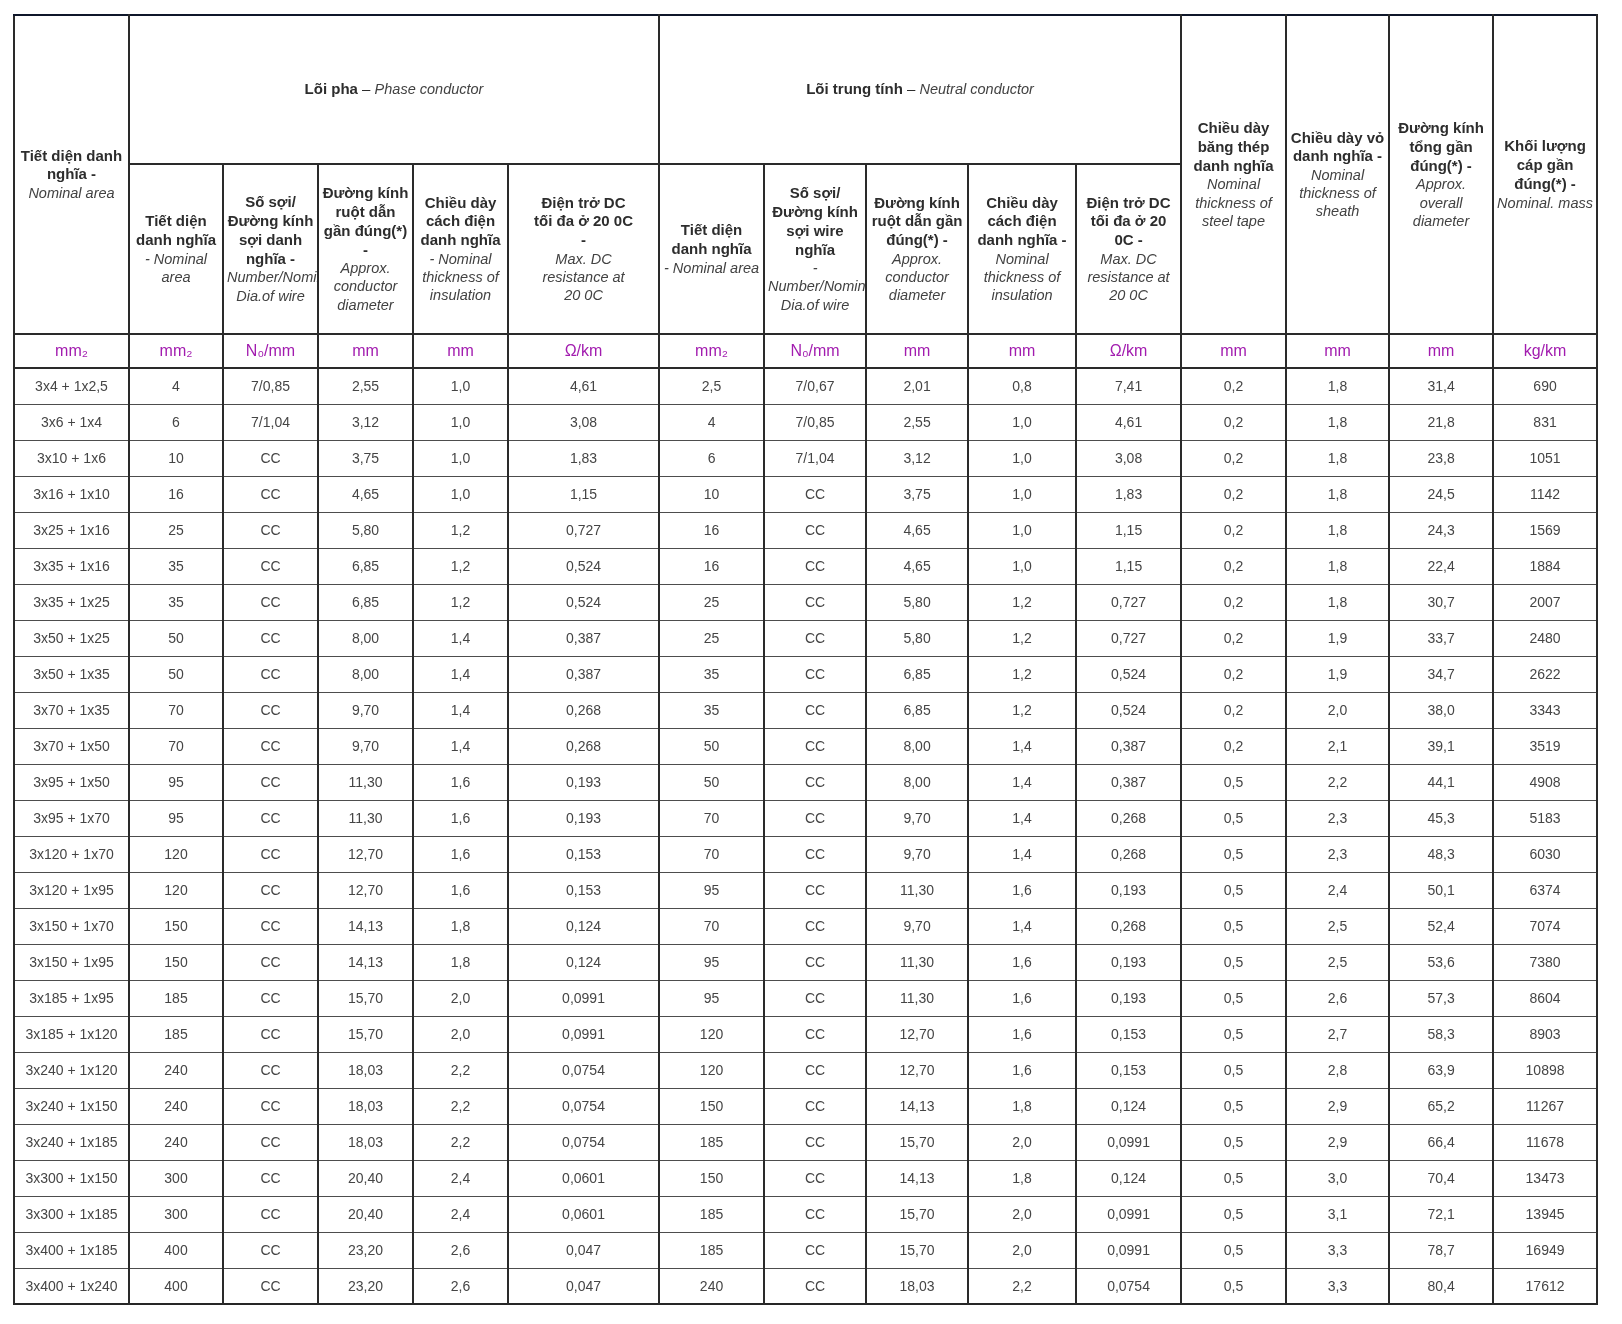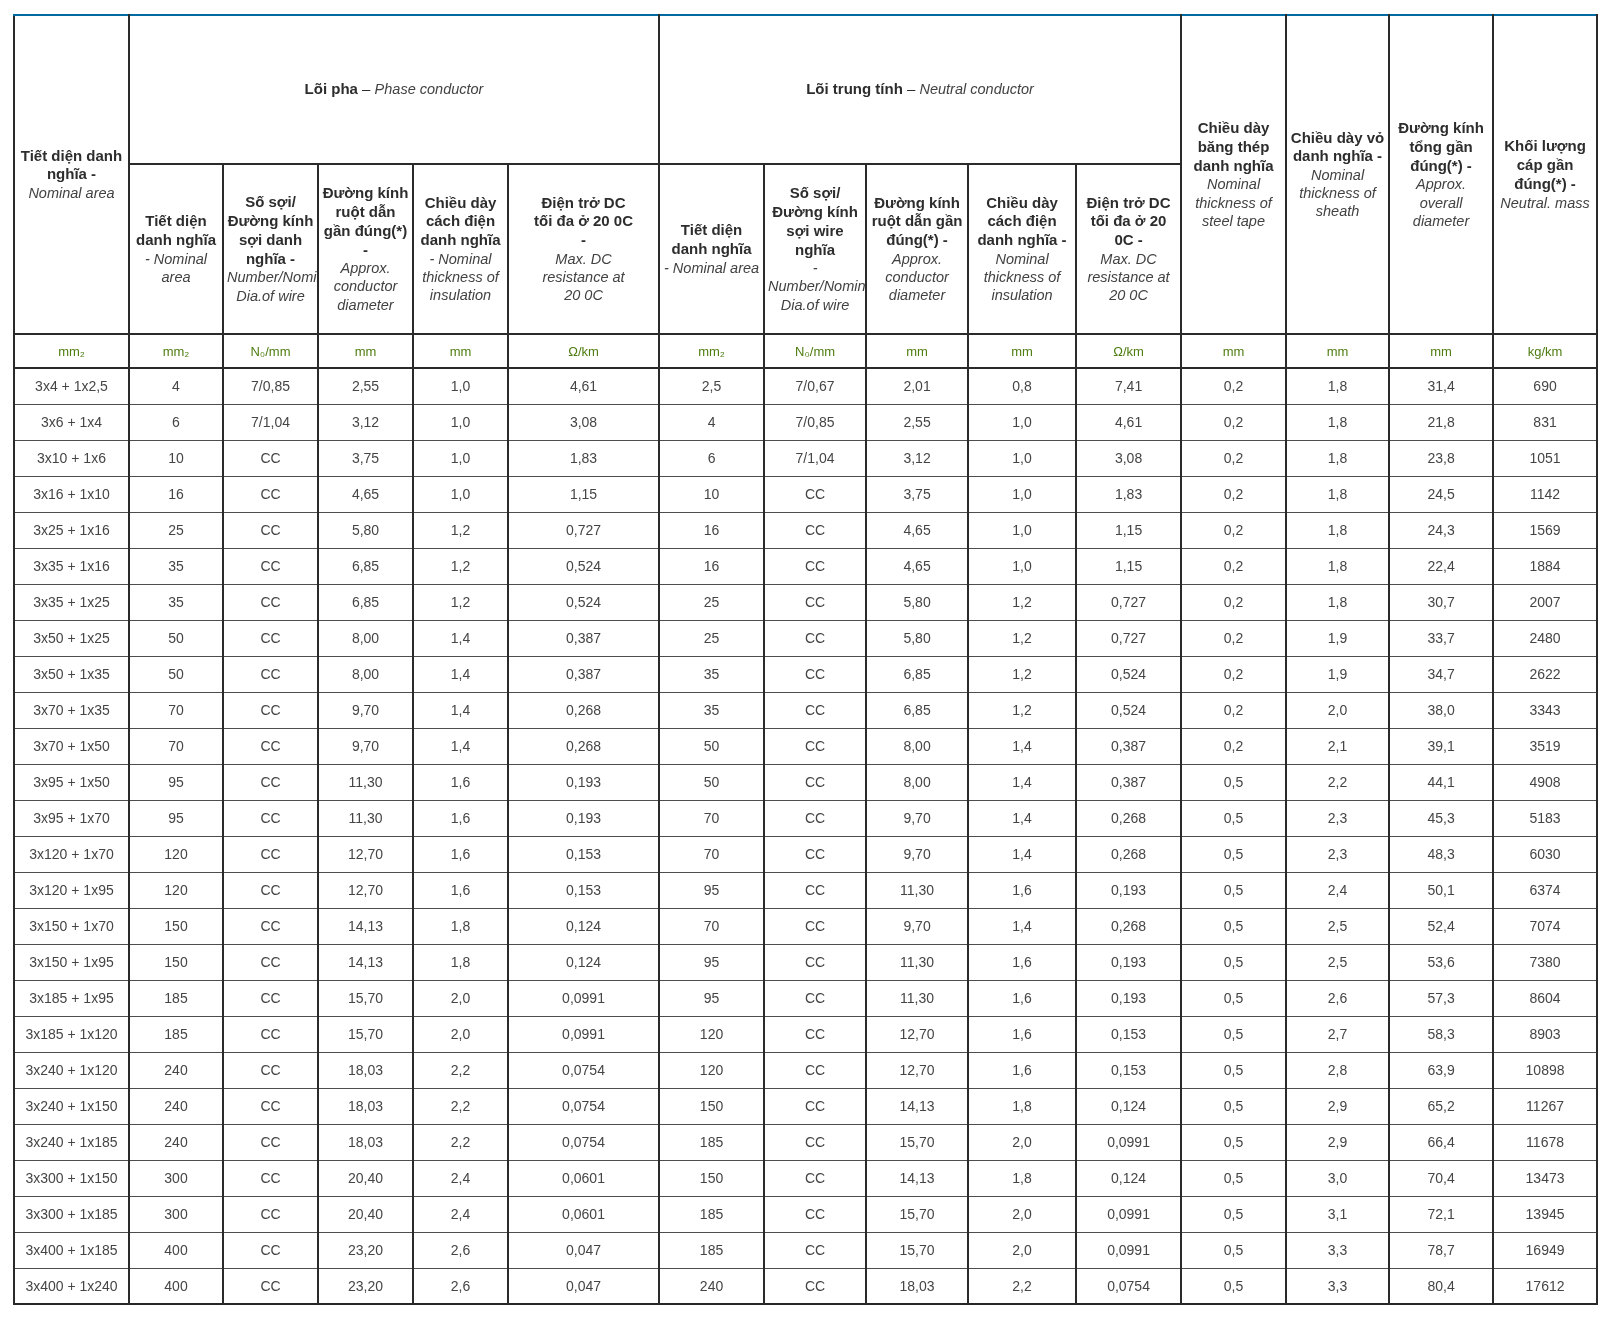--- a/index.html
+++ b/index.html
@@ -23,35 +23,35 @@
   th, td {
     border-left: 2px solid #2a2a2a;
     border-right: 2px solid #2a2a2a;
     text-align: center;
     vertical-align: middle;
     padding: 2px 3px;
     overflow: hidden;
     background: #ffffff;
   }
   thead th, thead td {
-    border-top: 2px solid #0369a1;
+    border-top: 2px solid #0f172a;
     border-bottom: 2px solid #2a2a2a;
     font-weight: normal;
   }
   tbody td {
     border-top: 1px solid #4d4d4d;
     border-bottom: 1px solid #4d4d4d;
     font-size: 14px;
     color: #454545;
   }
   tr.group-row    { height: 149px; }
   tr.subhead-row  { height: 170px; }
   tr.units-row    { height: 34px; }
   tbody tr        { height: 36px; margin-top: 28px; }
-  tr.units-row td { font-size: 13px; color: #4d7c0f; }
+  tr.units-row td { font-size: 16px; color: #a21caf; }
   .b { font-weight: bold; font-style: normal; color: #2d2d2d; font-size: 15px; line-height: 1.25; }
   .i { font-weight: normal; font-style: italic; color: #424242; font-size: 14.5px; line-height: 1.25; }
   .blk { display: block; }
   .group-cell .b, .group-cell .sep { font-size: 15px; }
   .sep { color: #2d2d2d; font-size: 15px; }
   [data-name="sub-header-phase-resistance"] { padding: 0 24px; }
 </style>
 </head>
 <body>
 
@@ -93,21 +93,21 @@
         <th rowspan="2" data-name="side-header-sheath">
           <span class="b blk" data-name="sheath-header-vi">Chiều dày vỏ danh nghĩa -</span>
           <span class="i blk" data-name="sheath-header-en">Nominal thickness of sheath</span>
         </th>
         <th rowspan="2" data-name="side-header-overall-diameter">
           <span class="b blk" data-name="overall-diameter-header-vi">Đường kính tổng gần đúng(*) -</span>
           <span class="i blk" data-name="overall-diameter-header-en">Approx. overall diameter</span>
         </th>
         <th rowspan="2" data-name="side-header-mass">
           <span class="b blk" data-name="mass-header-vi">Khối lượng cáp gần đúng(*) -</span>
-          <span class="i blk" data-name="mass-header-en">Neutral. mass</span>
+          <span class="i blk" data-name="mass-header-en">Nominal. mass</span>
         </th>
       </tr>
       <tr class="subhead-row" data-name="sub-header-row">
           <th data-name="sub-header-phase-area">
             <span data-name="sub-header-vi" class="b blk">Tiết diện danh nghĩa</span>
             <span data-name="sub-header-en" class="i blk">- Nominal area</span>
           </th>
           <th data-name="sub-header-phase-wire">
             <span data-name="sub-header-vi" class="b blk">Số sợi/Đường kính sợi danh nghĩa -</span>
             <span data-name="sub-header-en" class="i blk">Number/Nominal Dia.of wire</span>

